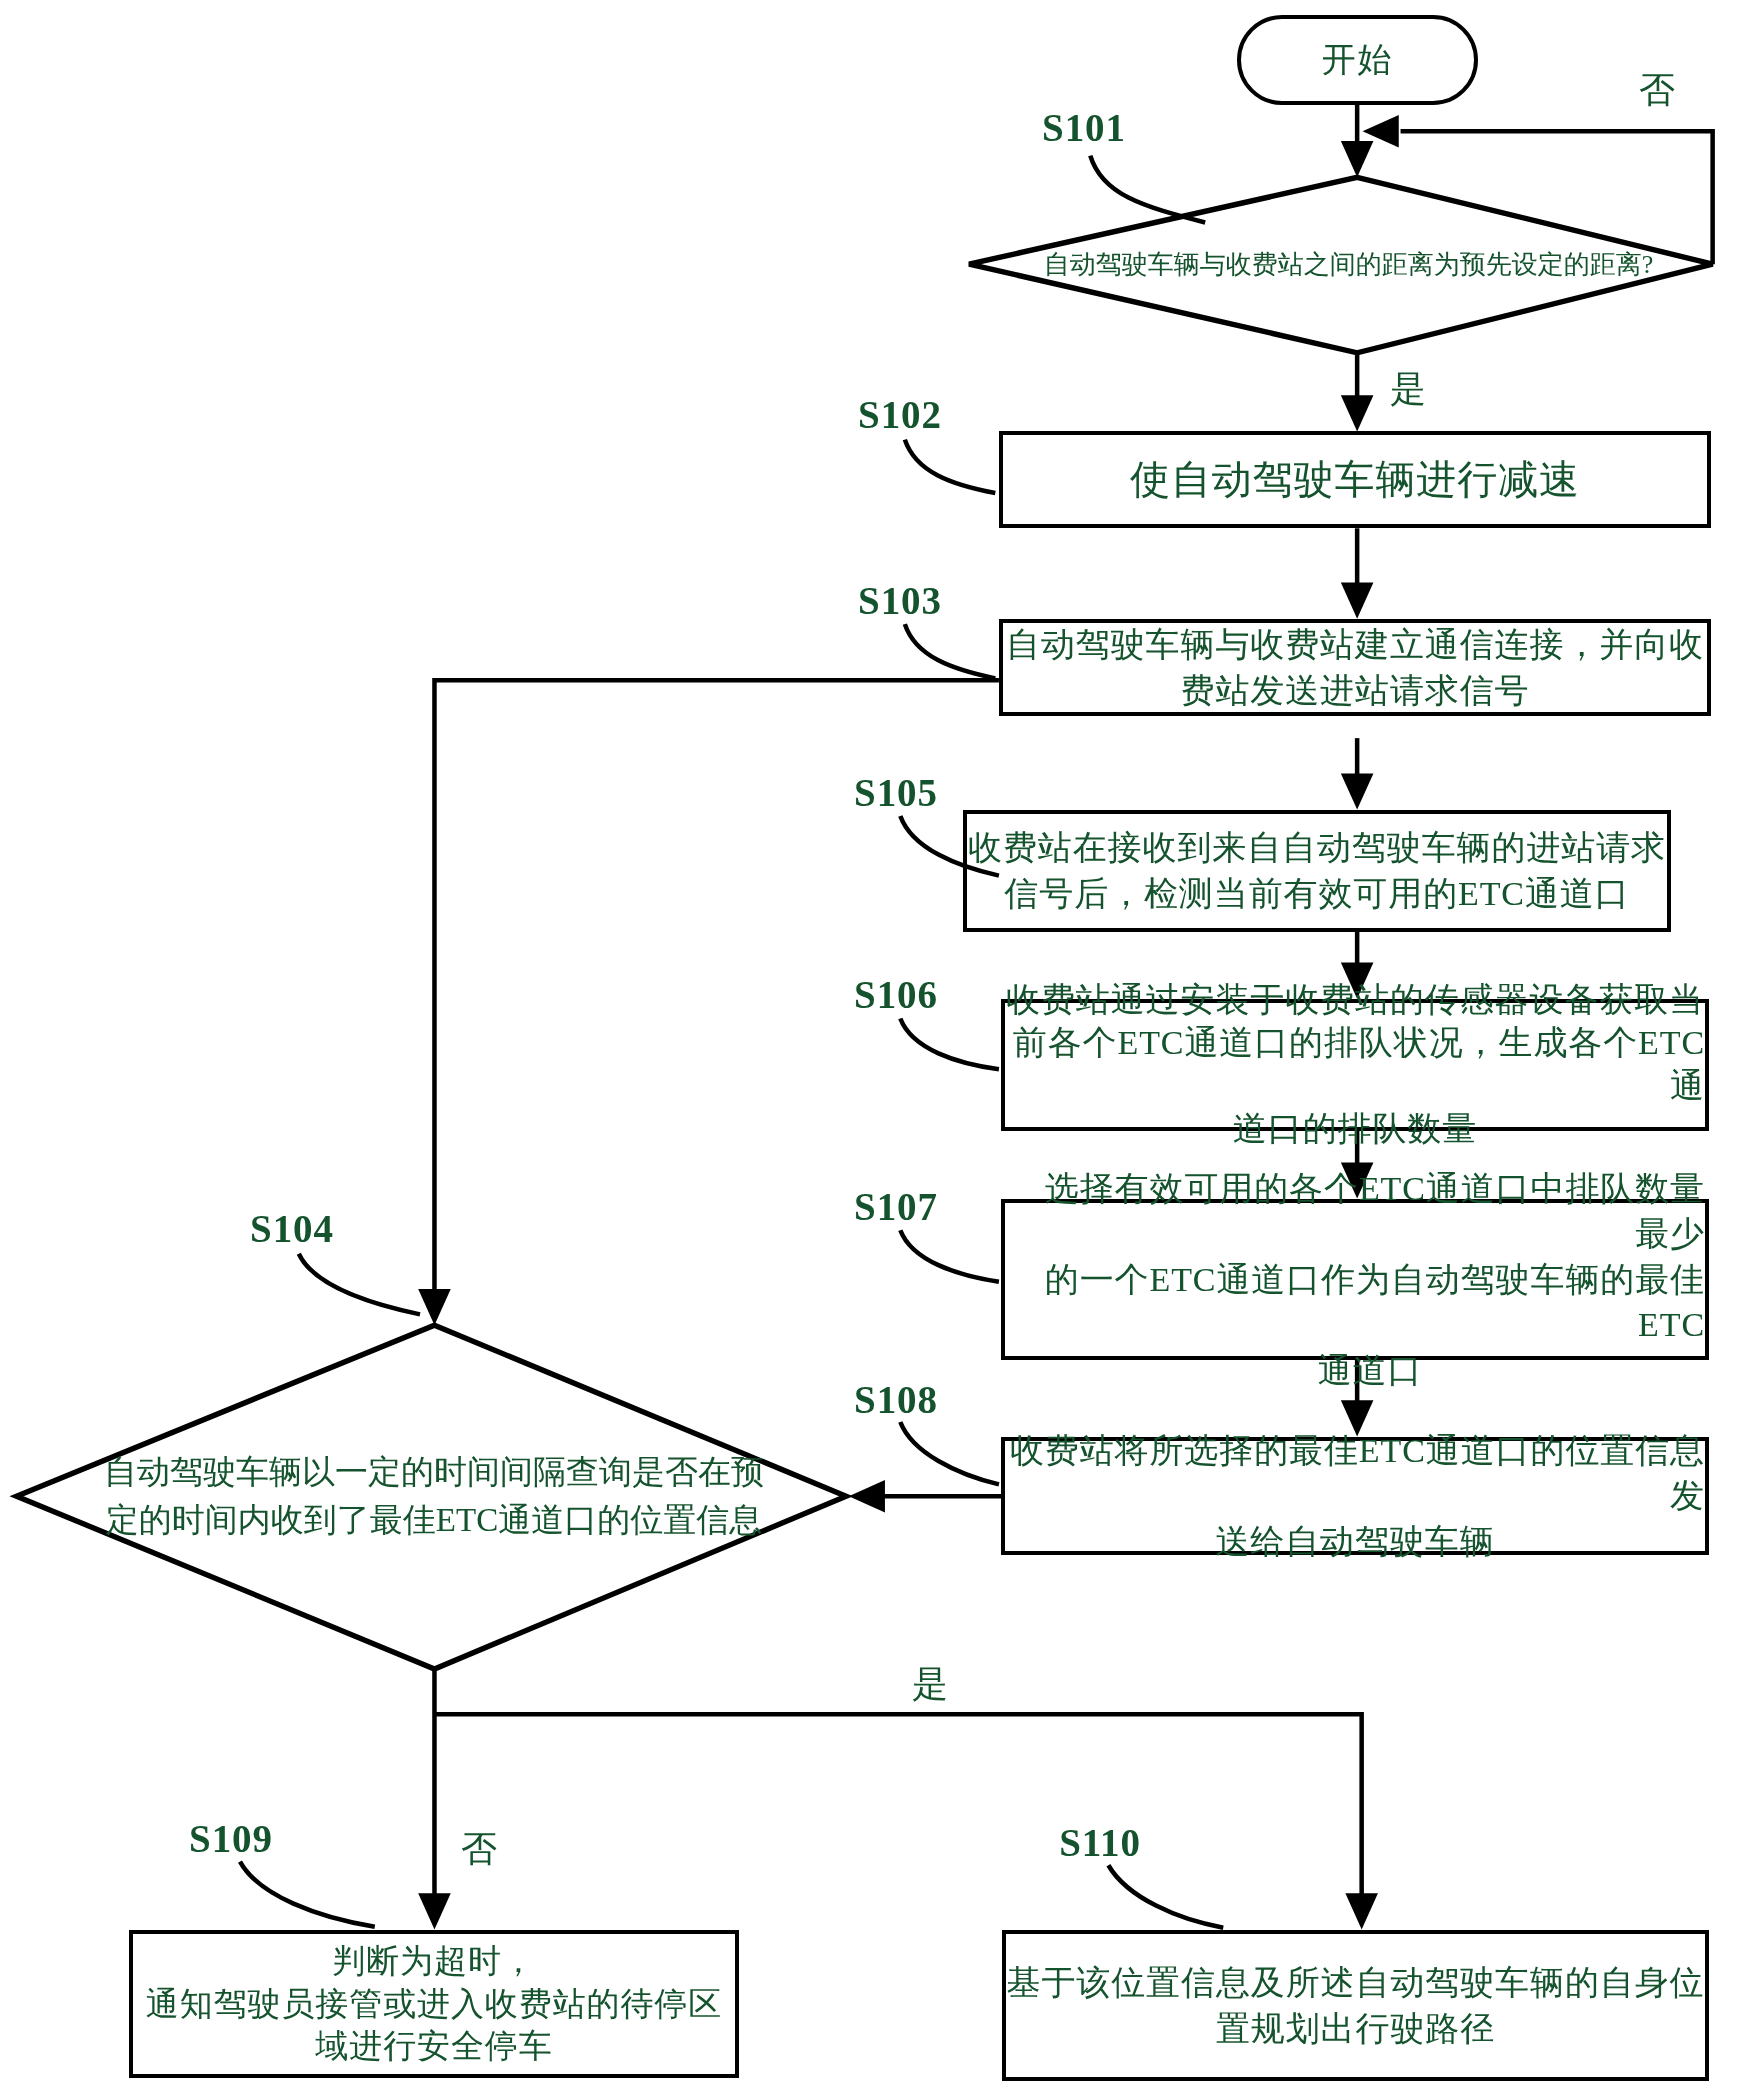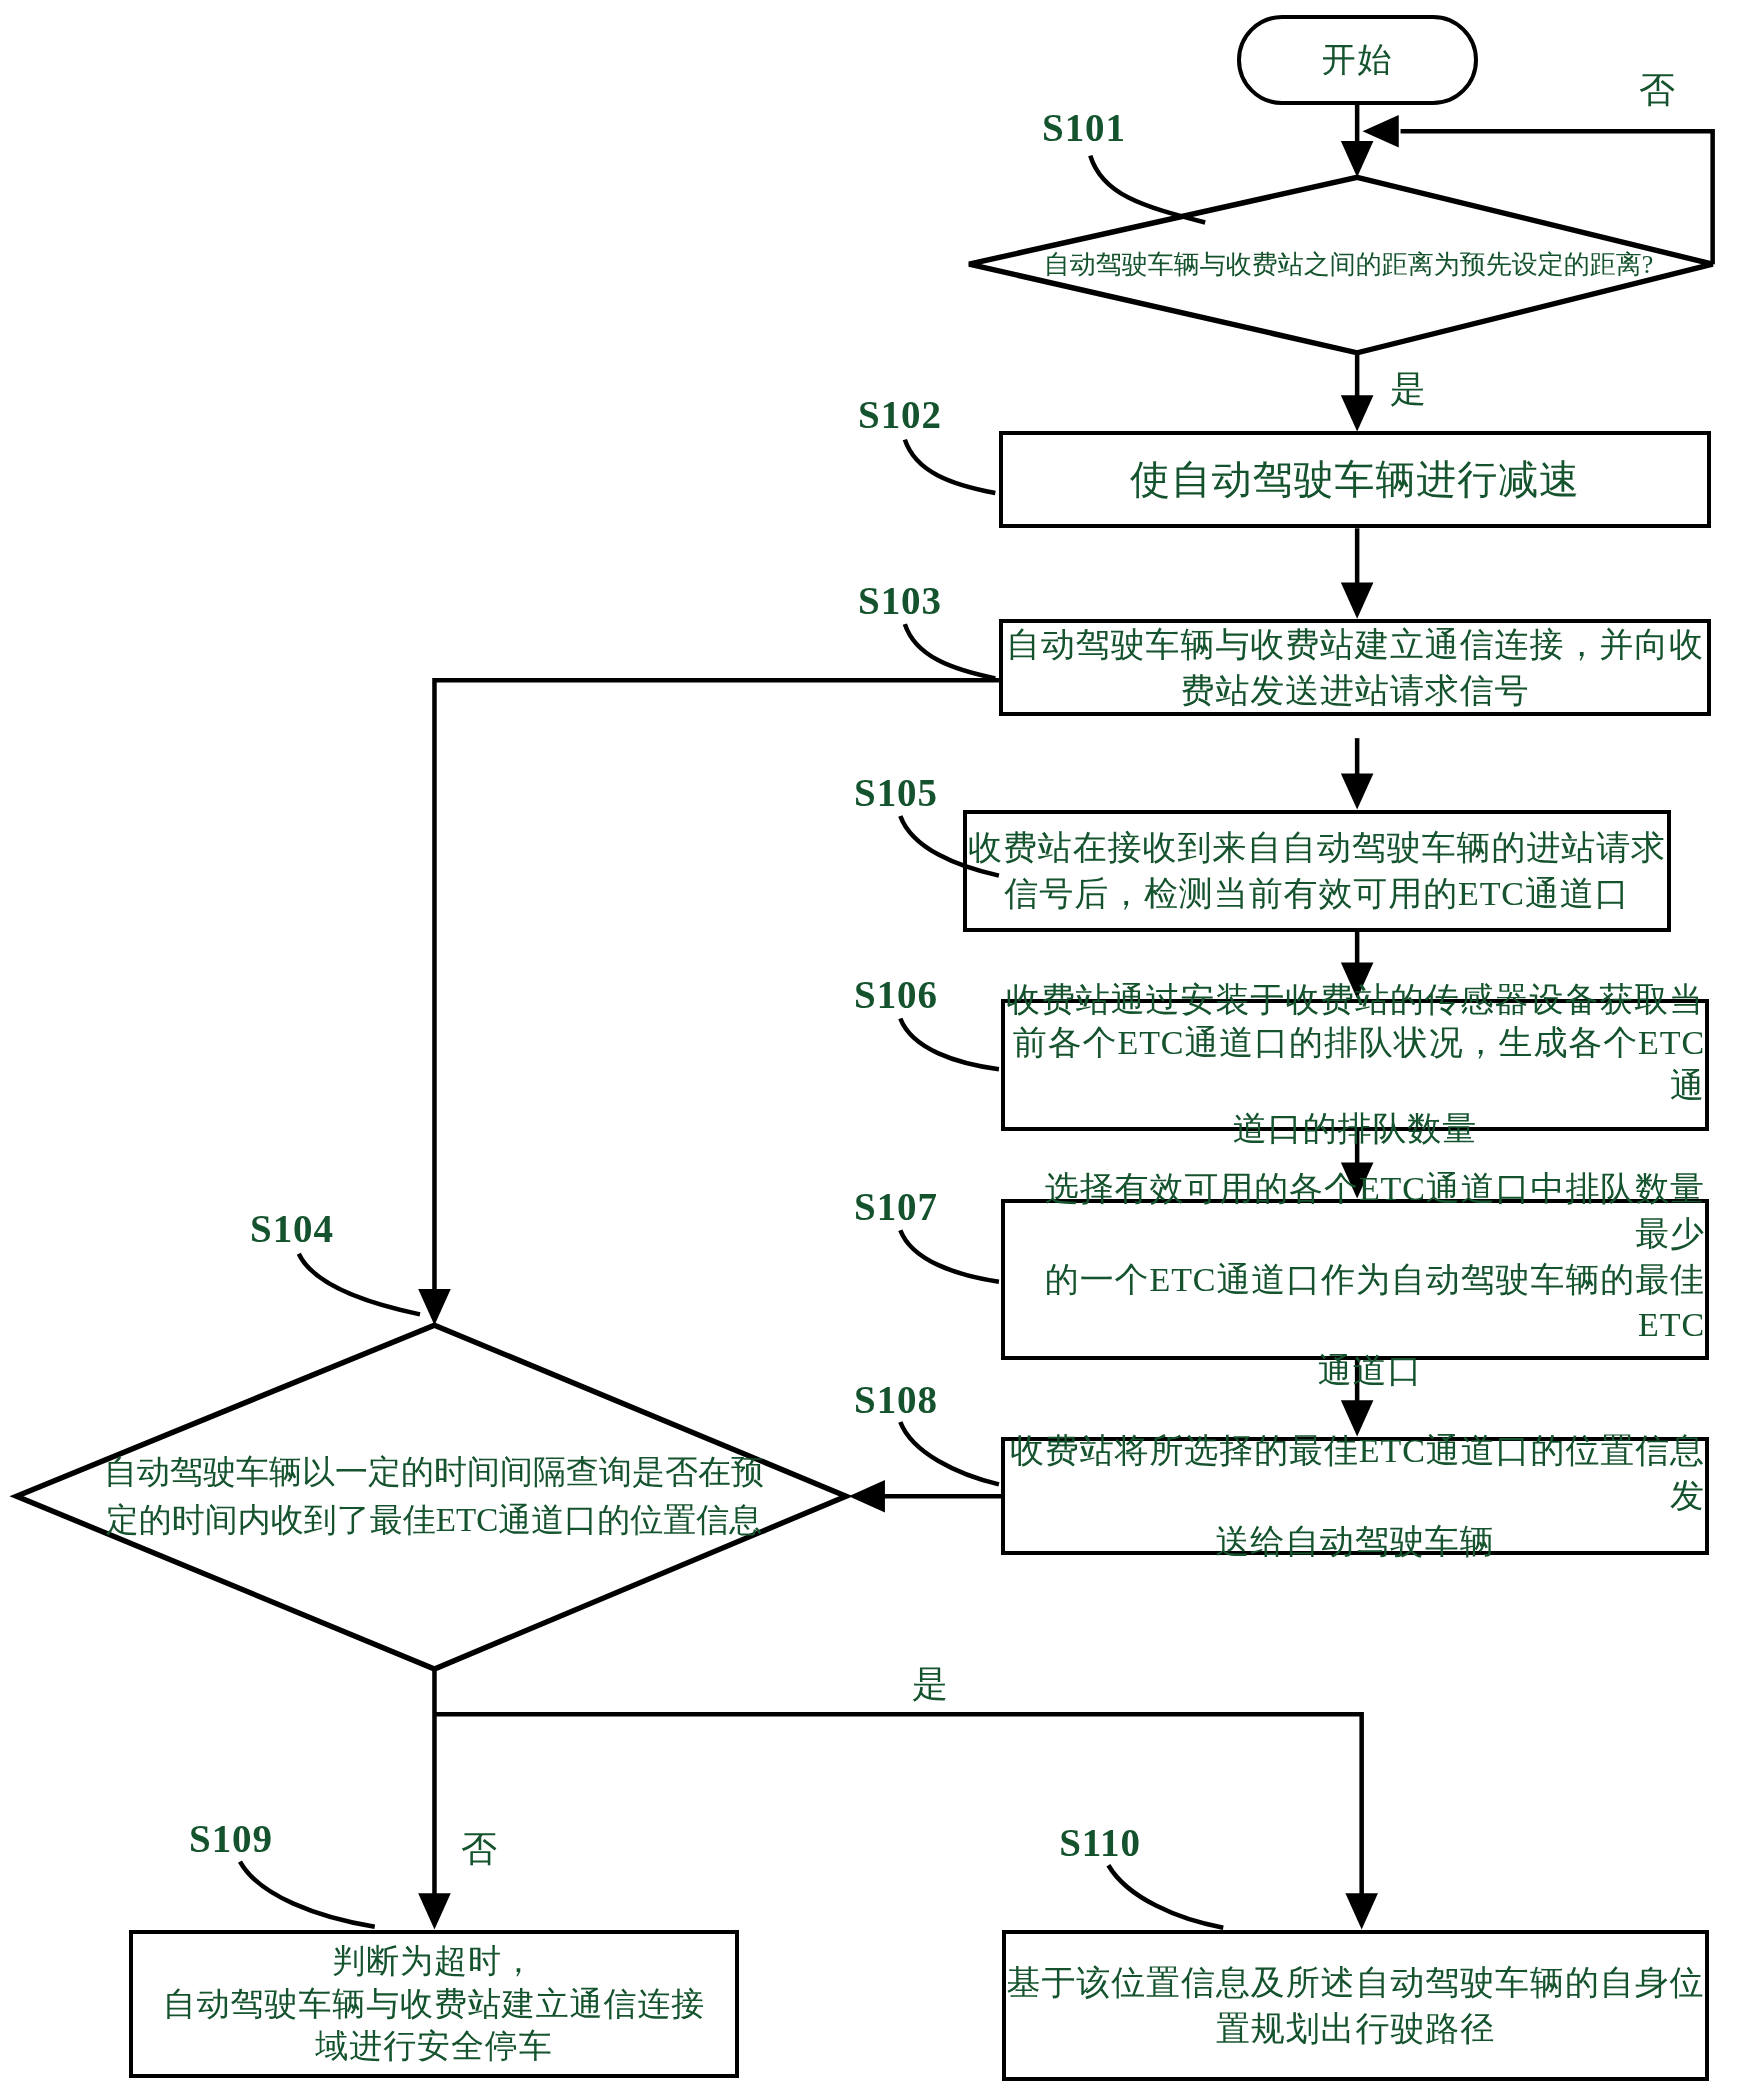--- a/index.html
+++ b/index.html
@@ -146,21 +146,21 @@
     <span class="tl">送给自动驾驶车辆</span>
   </div>
 
   <div class="diamond-text" style="left:54px;top:1449px;width:760px;font-size:33px;line-height:1.45;">
     <span class="tl">自动驾驶车辆以一定的时间间隔查询是否在预</span>
     <span class="tl">定的时间内收到了最佳ETC通道口的位置信息</span>
   </div>
 
   <div class="node-box" style="left:129px;top:1930px;width:610px;height:148px;font-size:33px;line-height:1.3;">
     <span class="tl">判断为超时，</span>
-    <span class="tl">自动驾驶车辆与收费站建立通信连接</span>
+    <span class="tl">通知驾驶员接管或进入收费站的待停区</span>
     <span class="tl">域进行安全停车</span>
   </div>
 
   <div class="node-box" style="left:1002px;top:1930px;width:707px;height:151px;">
     <span class="tl">基于该位置信息及所述自动驾驶车辆的自身位</span>
     <span class="tl">置规划出行驶路径</span>
   </div>
 
   <div class="step-label" style="left:1084px;top:127px;">S101</div>
   <div class="step-label" style="left:900px;top:414px;">S102</div>

